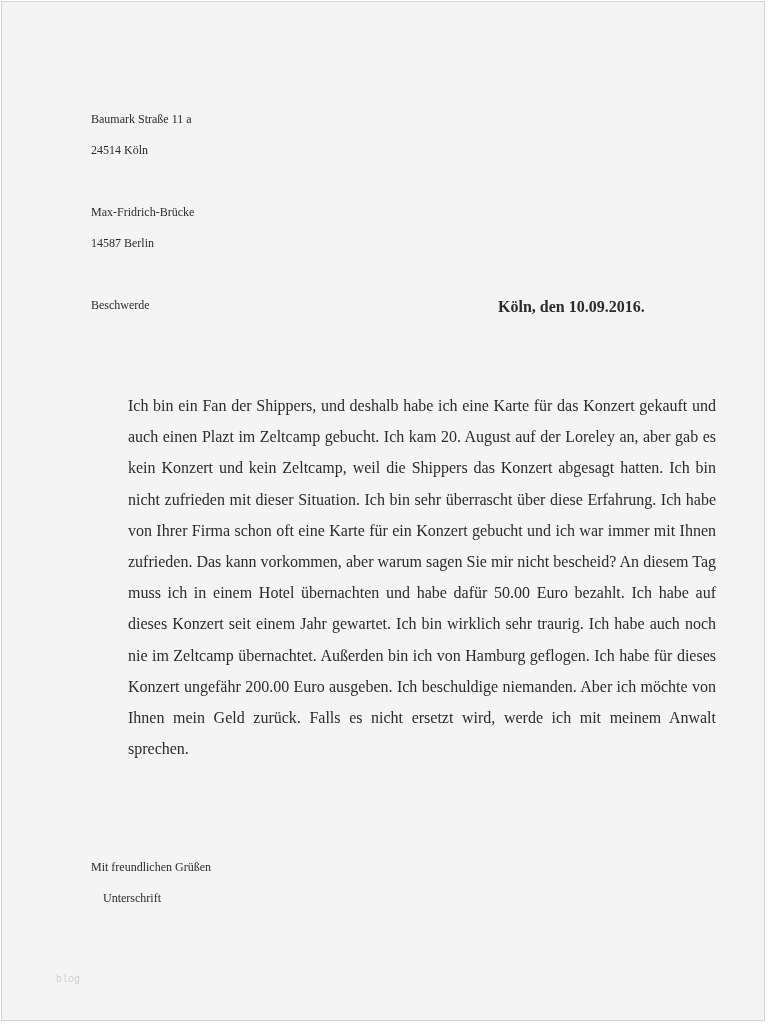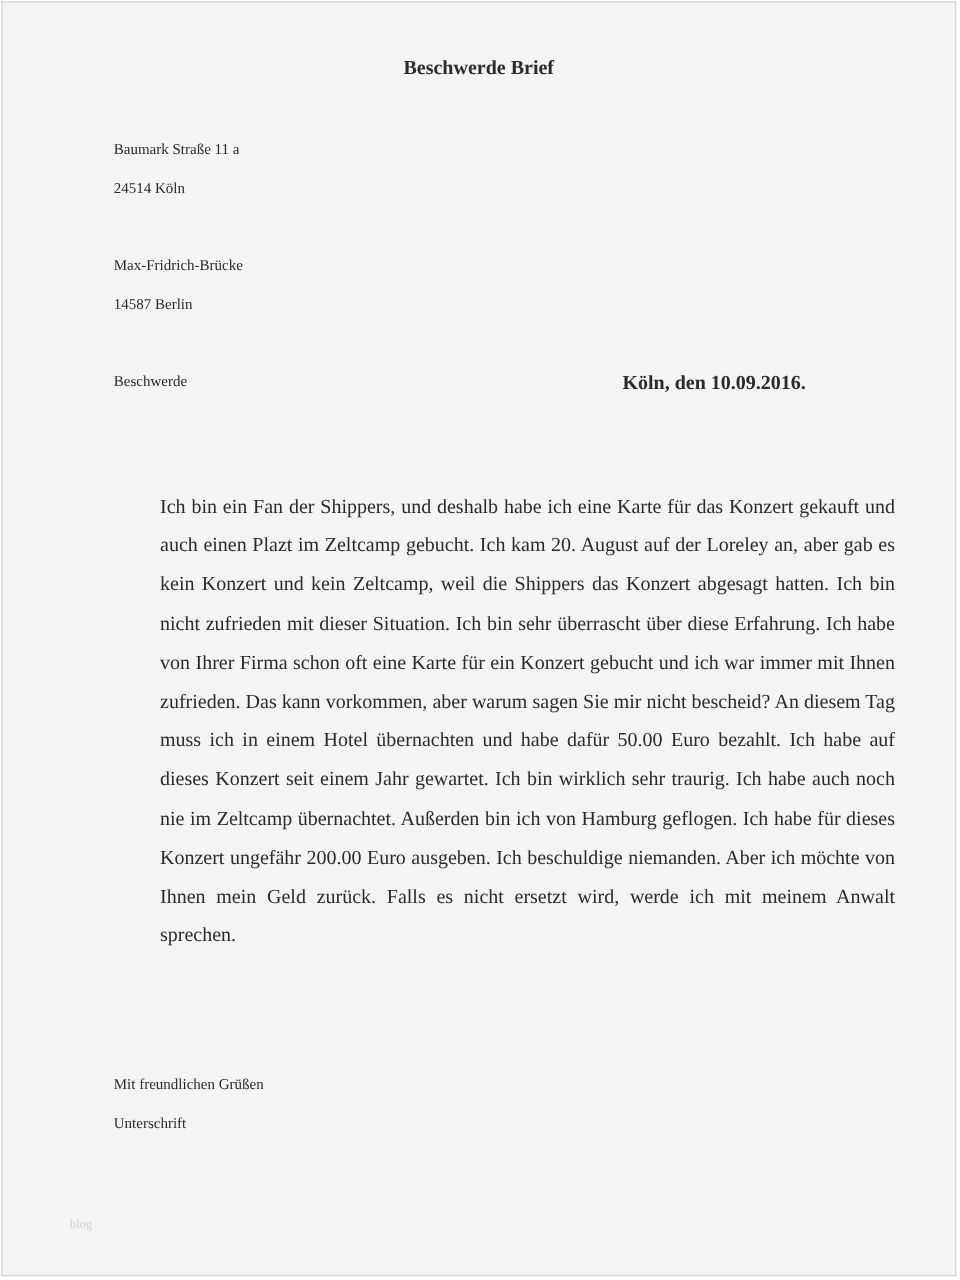--- a/index.html
+++ b/index.html
@@ -59,42 +59,41 @@
       position: absolute;
       left: 135px;
       top: 795px;
       font-size: 16px;
       white-space: nowrap;
     }
     .watermark {
       position: absolute;
       left: 39px;
       top: 972px;
-      font-family: Liberation Serif, serif;
+      font-family: Liberation Mono, monospace;
       font-size: 10px;
       color: #cfcfcf;
       padding-left: 15px;
     }
   </style>
 </head>
 <body>
 
 <div class="page">
-  <div class="title">Beschwerde Brief</div>
 
   <div class="line" style="top:110px;">Baumark Straße 11 a</div>
   <div class="line" style="top:141px;">24514 Köln</div>
 
   <div class="line" style="top:203px;">Max-Fridrich-Brücke</div>
   <div class="line" style="top:234px;">14587 Berlin</div>
 
   <div class="line" style="top:296px;">Beschwerde</div>
   <div class="date">Köln, den 10.09.2016.</div>
 
 
   <div class="body-text">Ich bin ein Fan der Shippers, und deshalb habe ich eine Karte für das Konzert gekauft und auch einen Plazt im Zeltcamp gebucht. Ich kam 20. August auf der Loreley an, aber gab es kein Konzert und kein Zeltcamp, weil die Shippers das Konzert abgesagt hatten. Ich bin nicht zufrieden mit dieser Situation. Ich bin sehr überrascht über diese Erfahrung. Ich habe von Ihrer Firma schon oft eine Karte für ein Konzert gebucht und ich war immer mit Ihnen zufrieden. Das kann vorkommen, aber warum sagen Sie mir nicht bescheid? An diesem Tag muss ich in einem Hotel übernachten und habe dafür 50.00 Euro bezahlt. Ich habe auf dieses Konzert seit einem Jahr gewartet. Ich bin wirklich sehr traurig. Ich habe auch noch nie im Zeltcamp übernachtet. Außerden bin ich von Hamburg geflogen. Ich habe für dieses Konzert ungefähr 200.00 Euro ausgeben. Ich beschuldige niemanden. Aber ich möchte von Ihnen mein Geld zurück. Falls es nicht ersetzt wird, werde ich mit meinem Anwalt sprechen.</div>
 
 
   <div class="line" style="top:858px;">Mit freundlichen Grüßen</div>
-  <div class="line" style="top:889px;">Unterschrift</div>
+  <div class="line" style="top:889px;margin-left:12px;">Unterschrift</div>
 
   <div class="watermark">blog</div>
 </div>
 
 </body></html>

